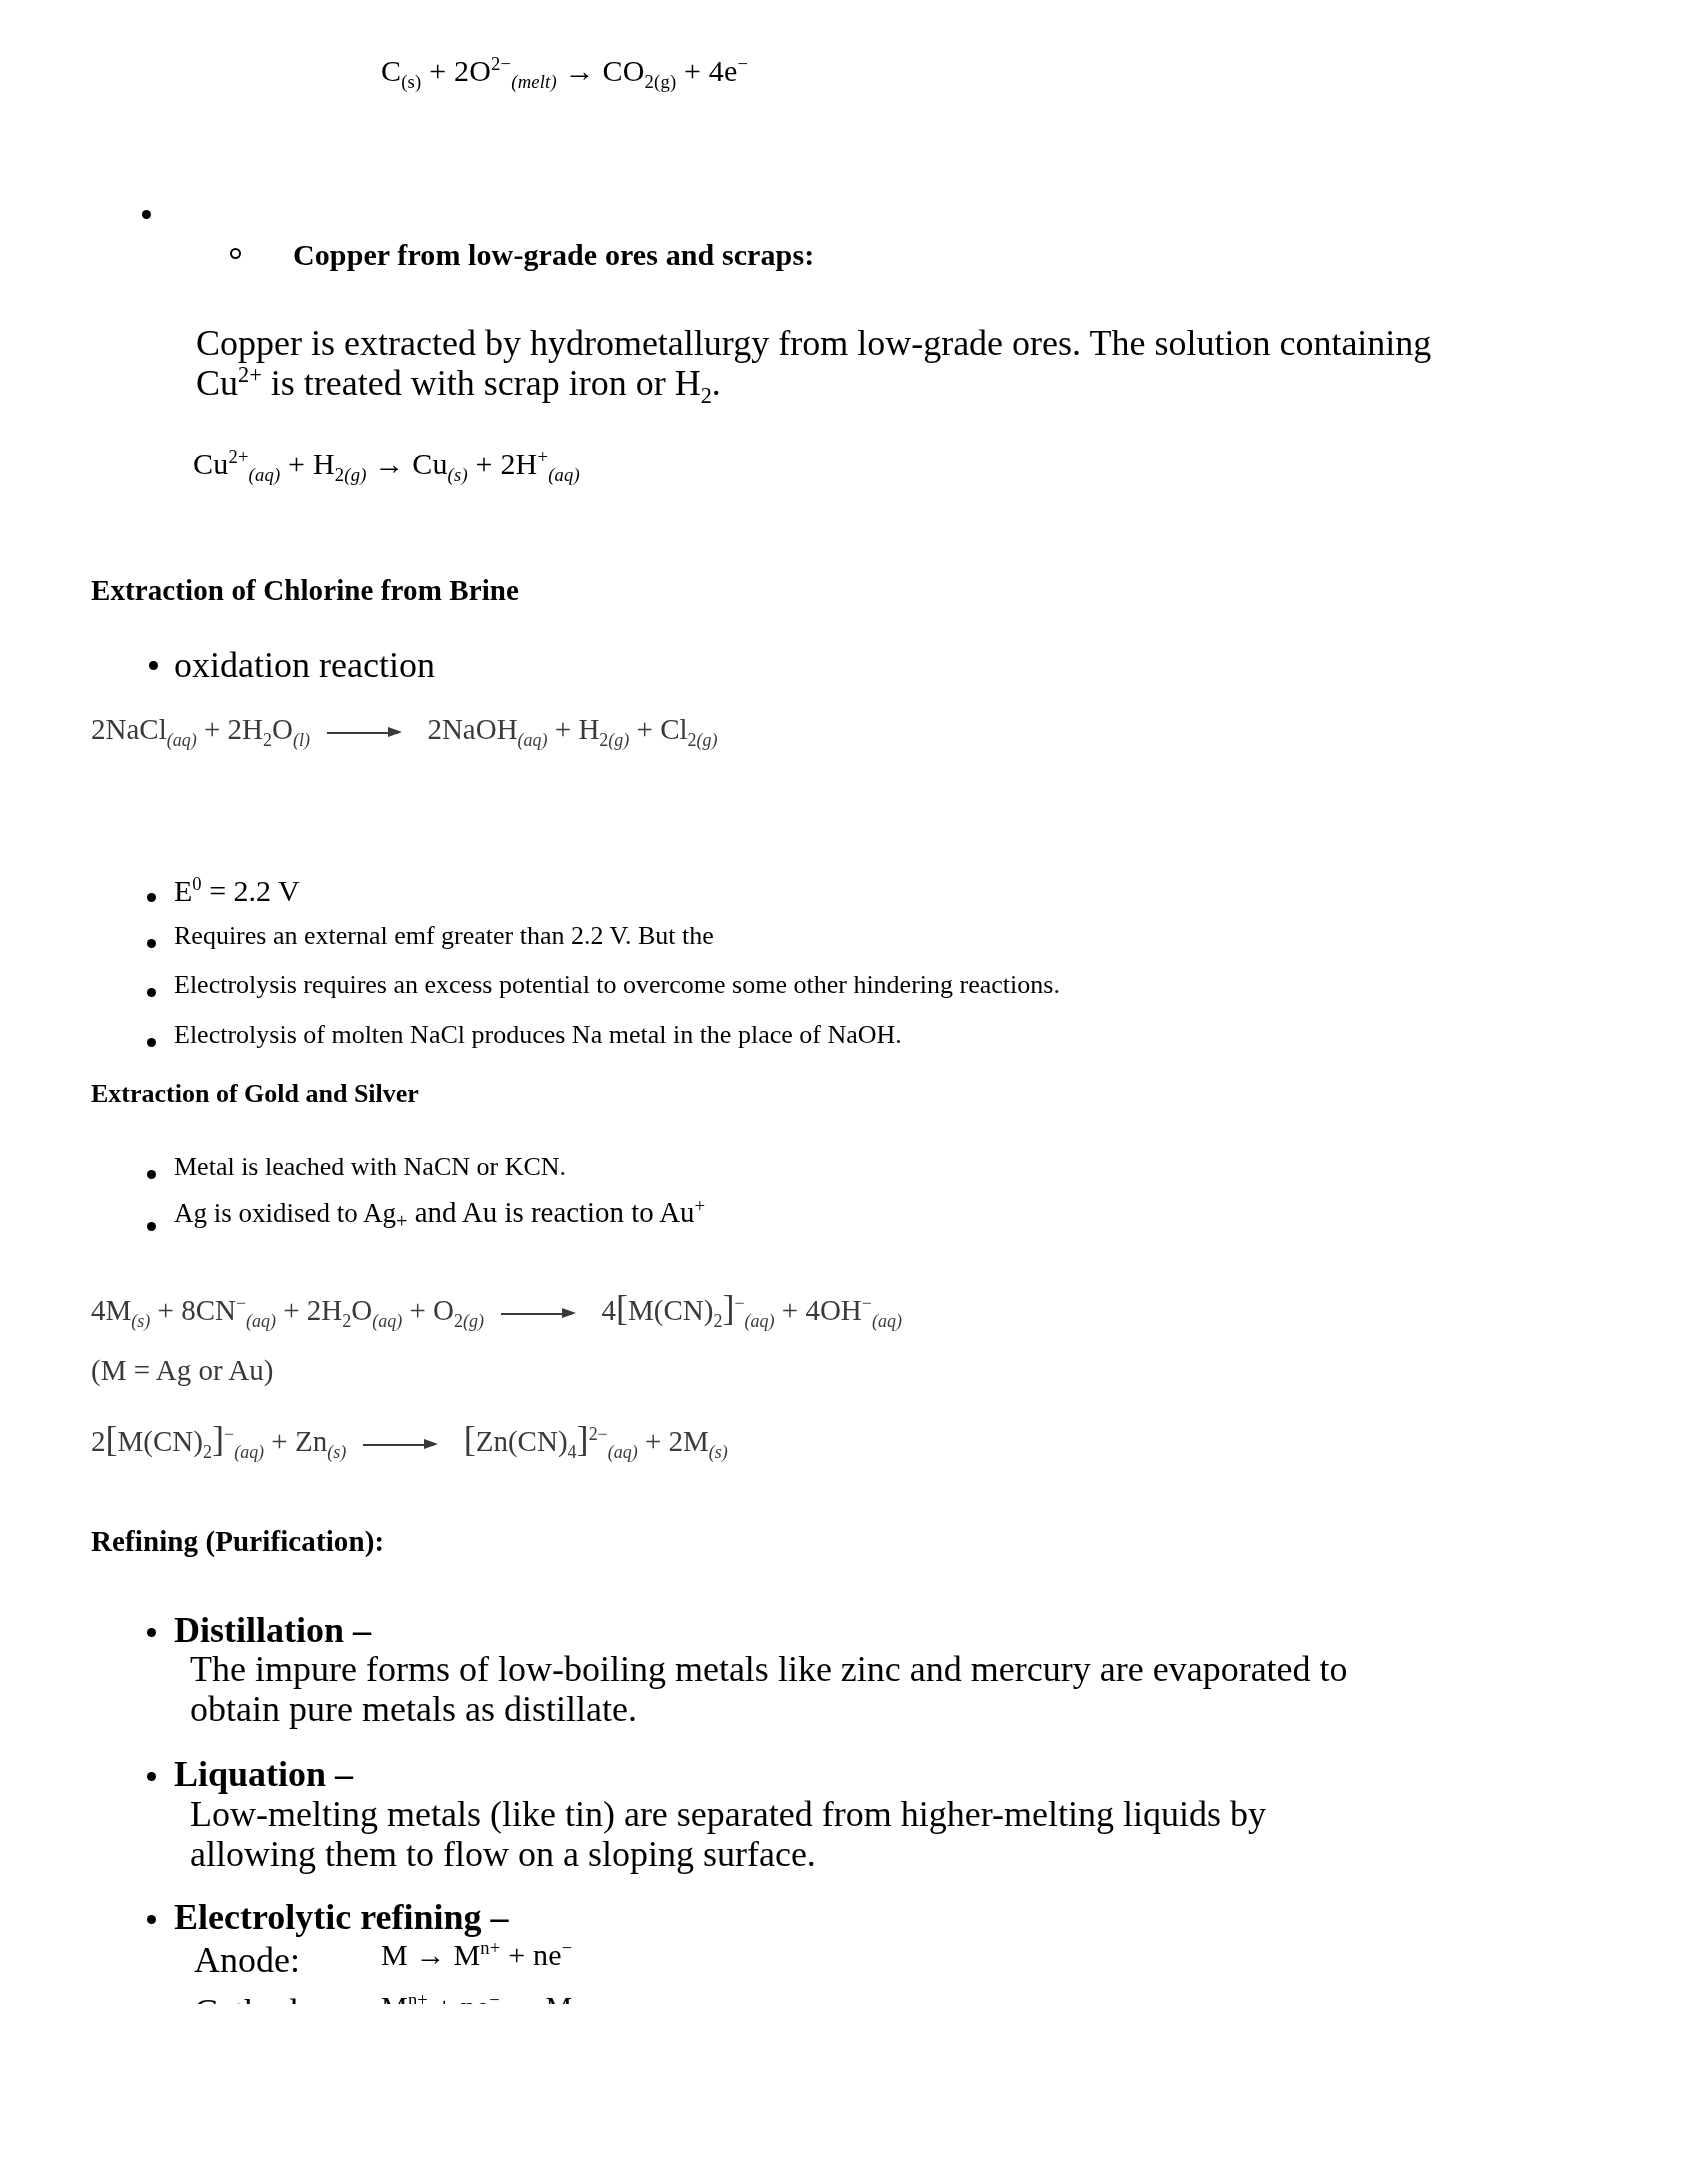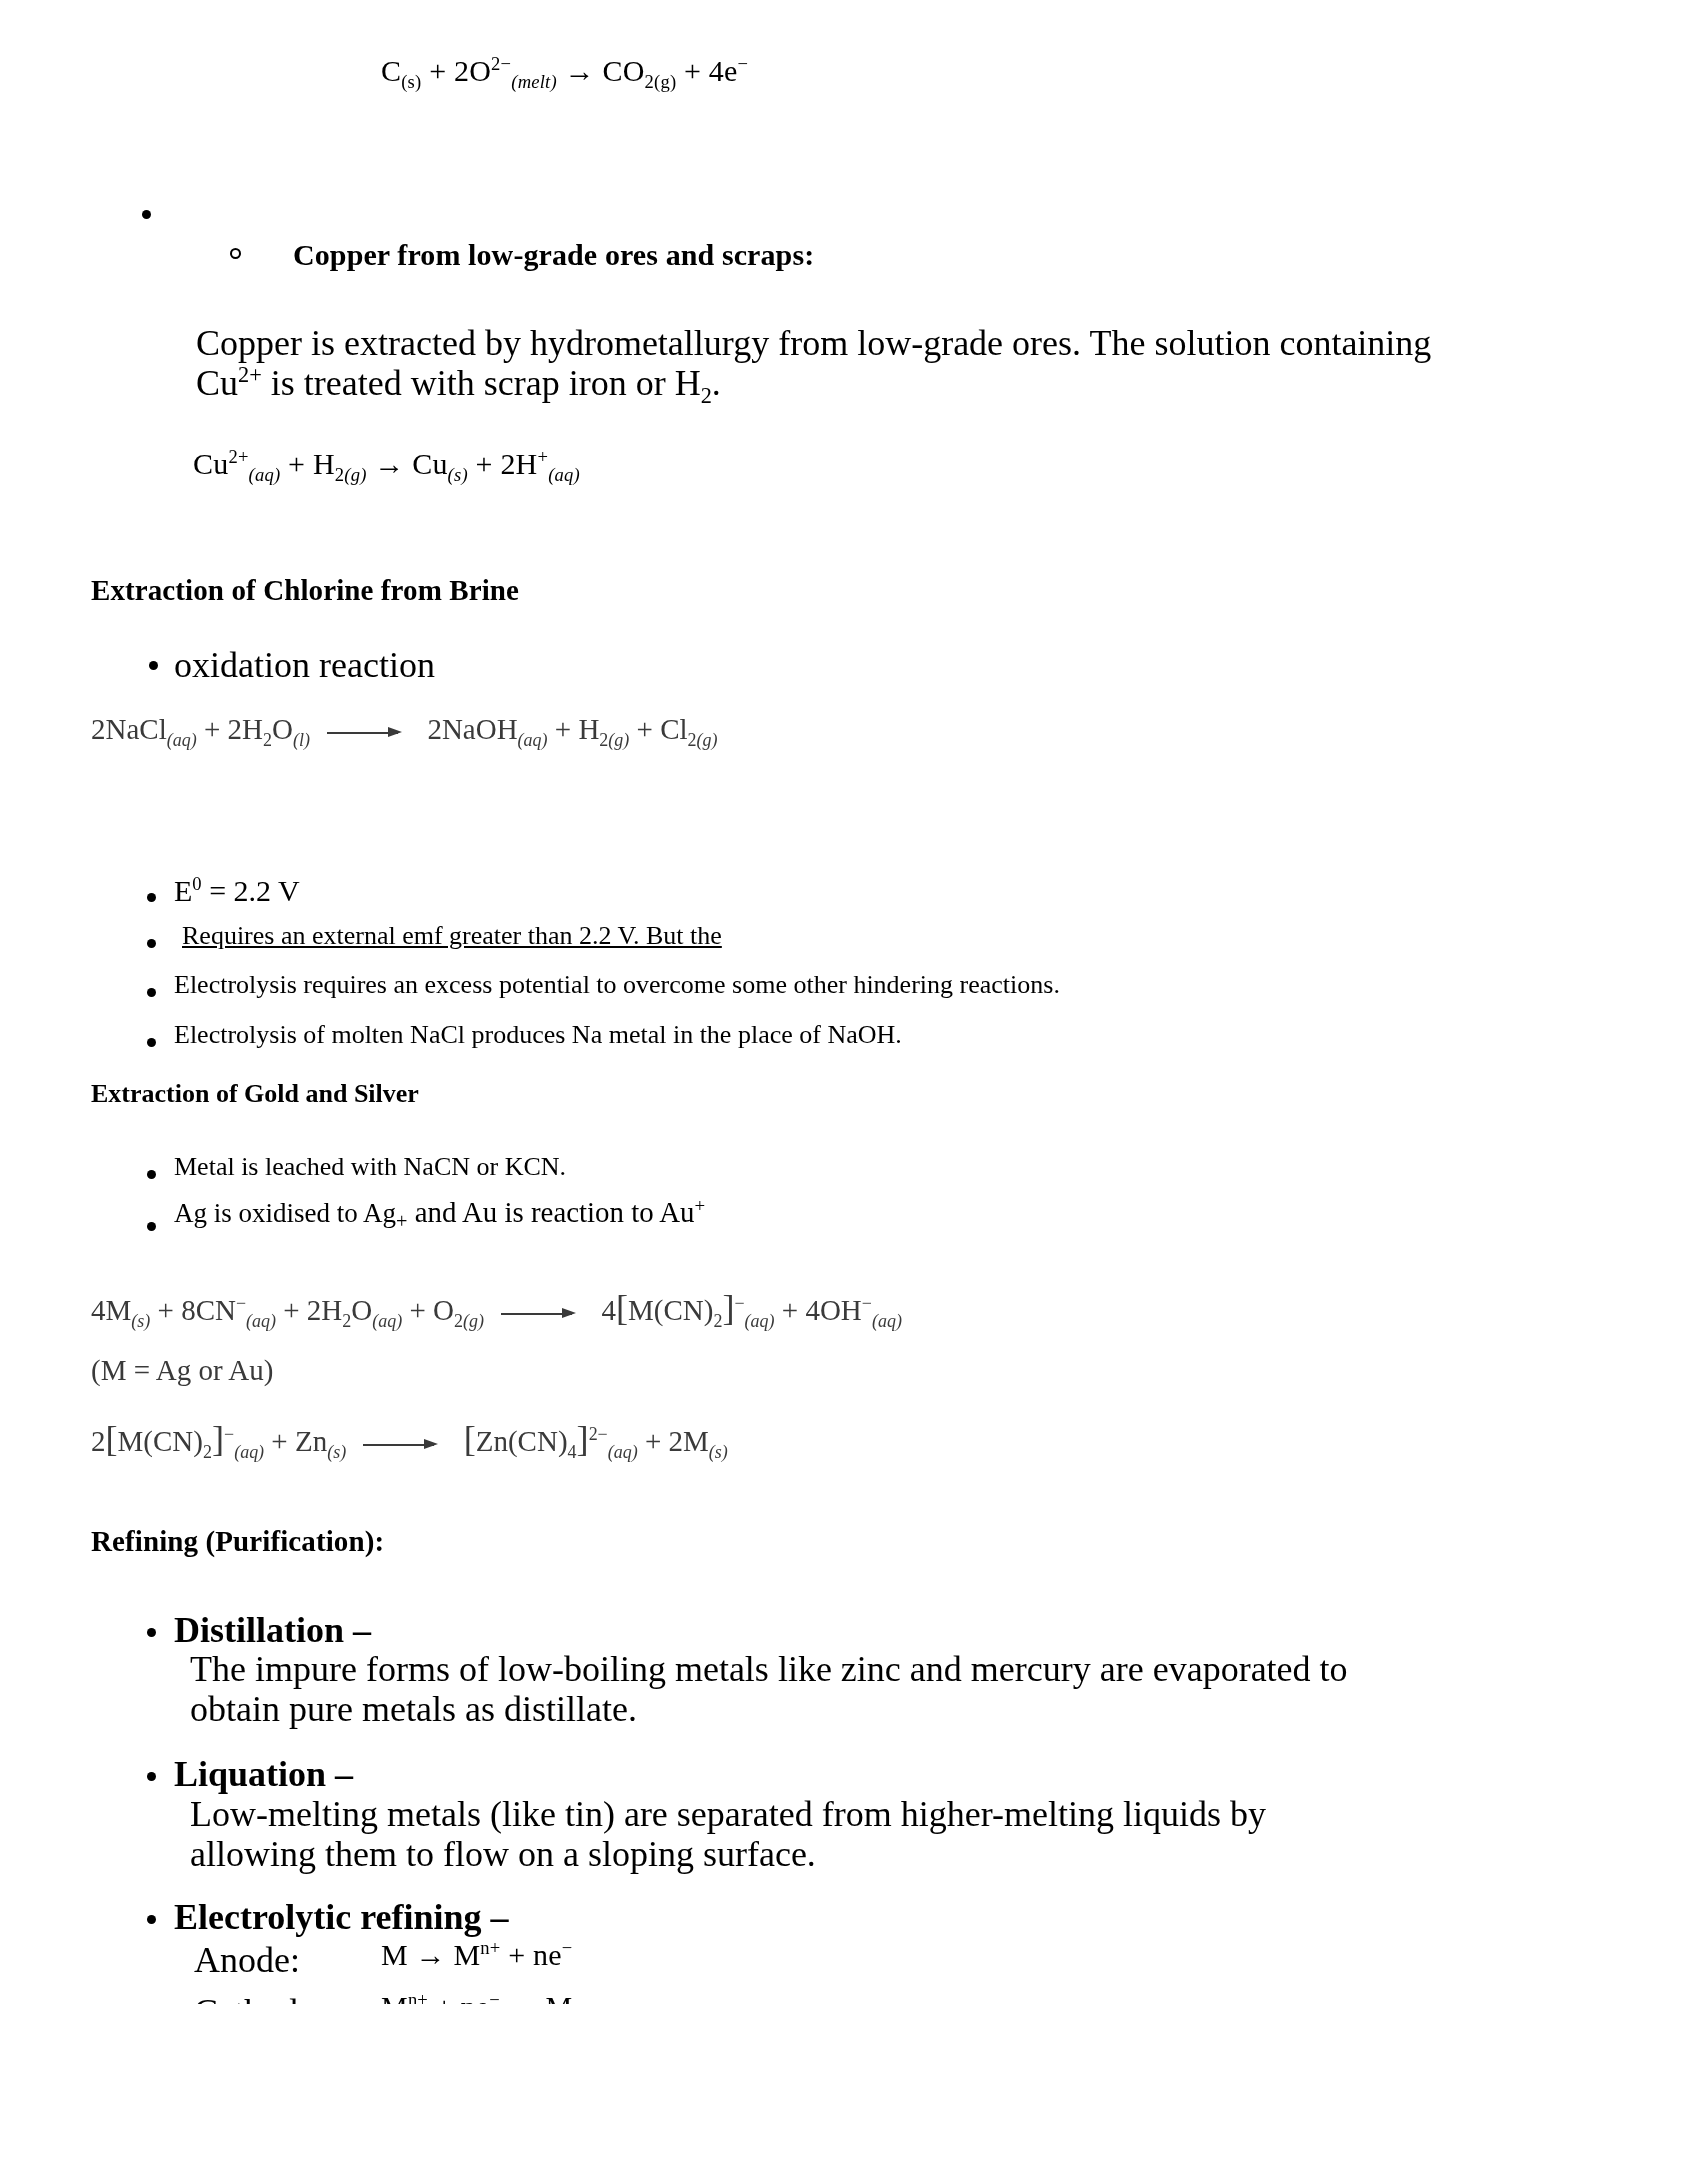--- a/index.html
+++ b/index.html
@@ -153,21 +153,21 @@
     <span>Cl</span><sub>2</sub><sub class="ital">(g)</sub>
   </div>
 
   <div class="bullet-disc" style="left:147px; top:893px;"></div>
   <div class="blk body-text" style="left:174px; top:871px; font-size:30px;">
     <span>E</span><sup>0</sup>
     <span>= 2.2 V</span>
   </div>
 
   <div class="bullet-disc" style="left:147px; top:939px;"></div>
-  <div class="blk body-narrow" style="left:182px; top:919px;text-decoration:underline;">Requires an external emf greater than 2.2 V. But the</div>
+  <div class="blk body-narrow" style="left:174px; top:919px;">Requires an external emf greater than 2.2 V. But the</div>
 
   <div class="bullet-disc" style="left:147px; top:988px;"></div>
   <div class="blk body-narrow" style="left:174px; top:968px;">Electrolysis requires an excess potential to overcome some other hindering reactions.</div>
 
   <div class="bullet-disc" style="left:147px; top:1038px;"></div>
   <div class="blk body-narrow" style="left:174px; top:1018px;">Electrolysis of molten NaCl produces Na metal in the place of NaOH.</div>
 
   <div class="blk sec-head-sm" style="left:91px; top:1079px;">Extraction of Gold and Silver</div>
 
   <div class="bullet-disc" style="left:147px; top:1170px;"></div>

